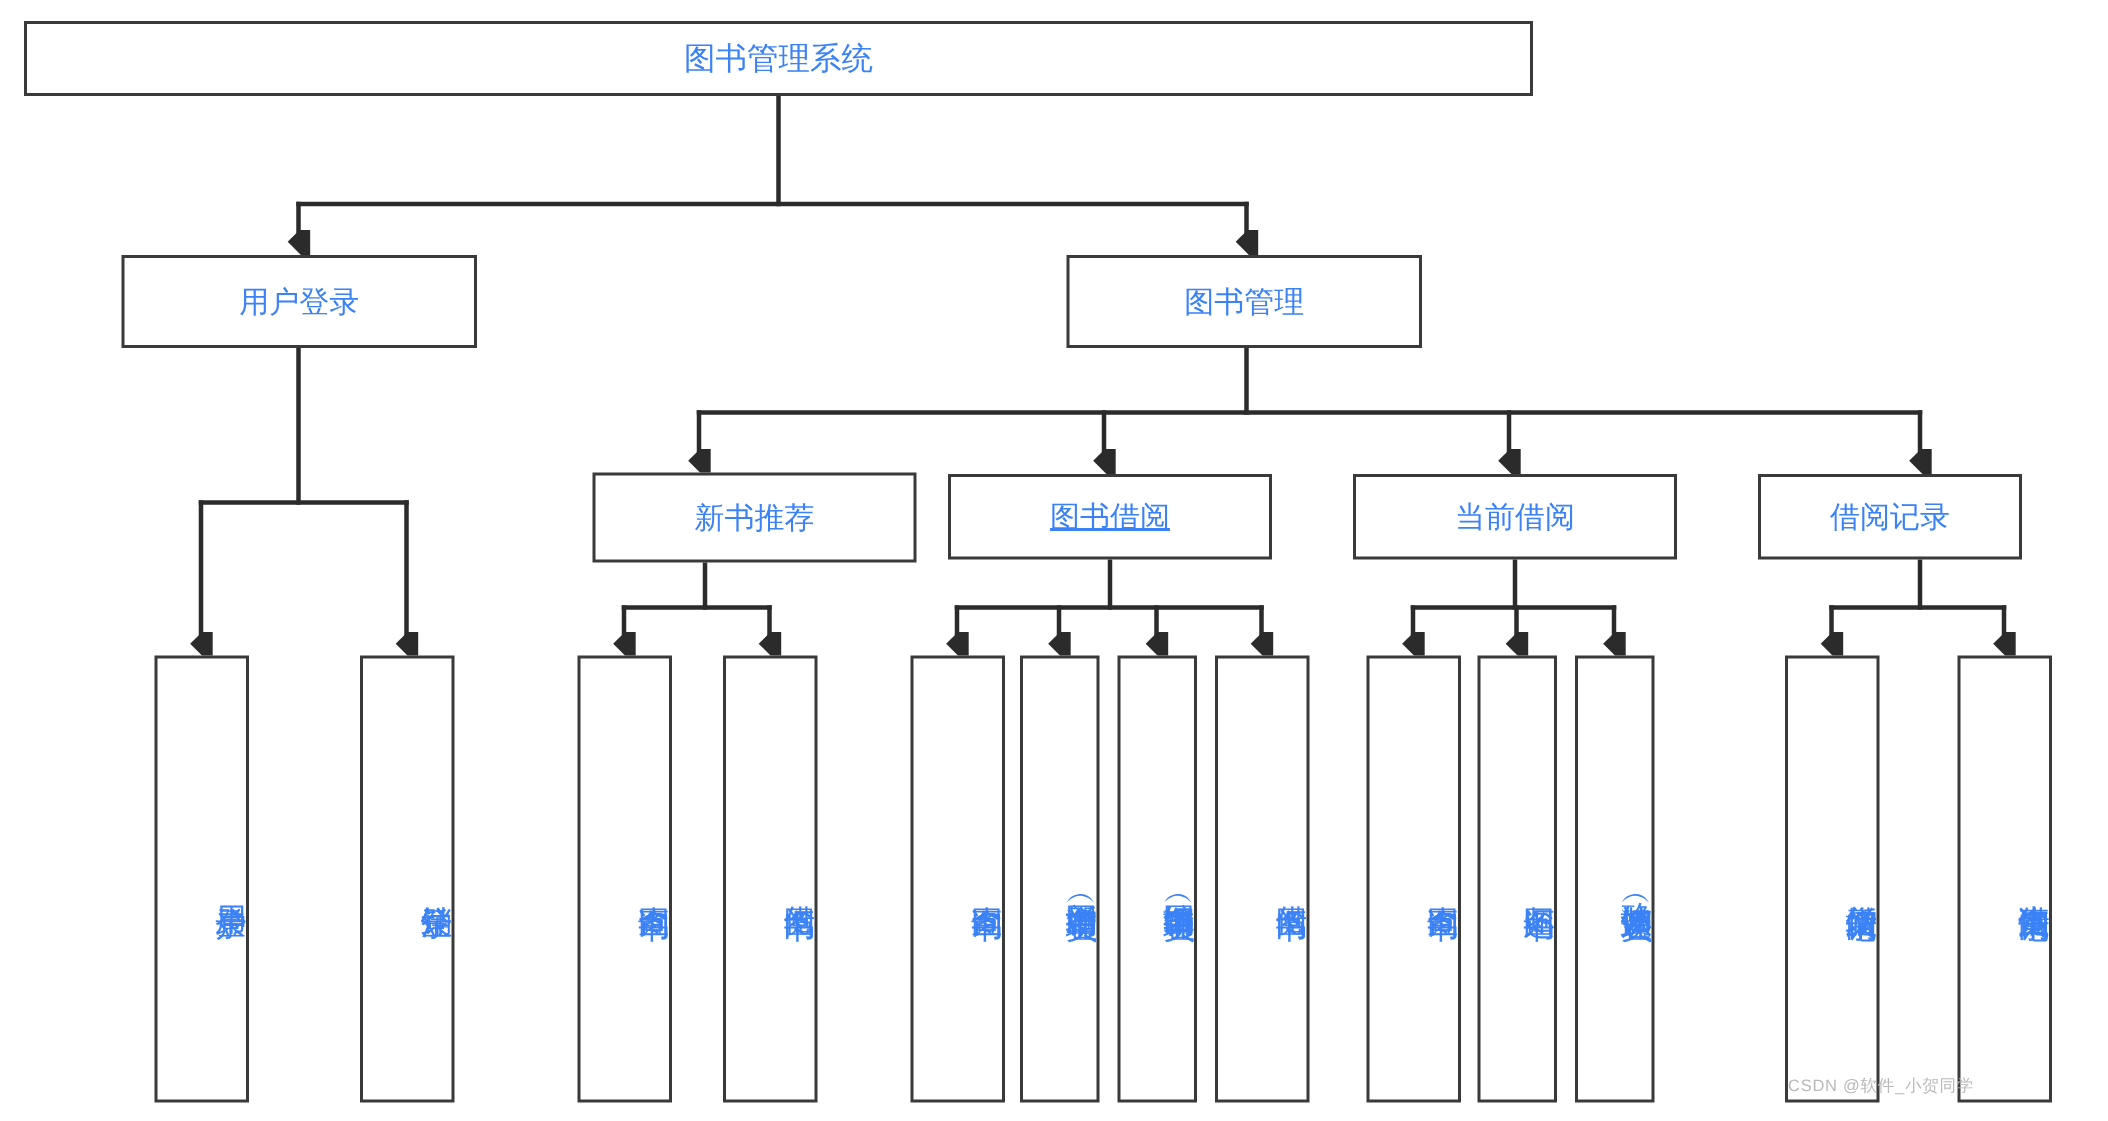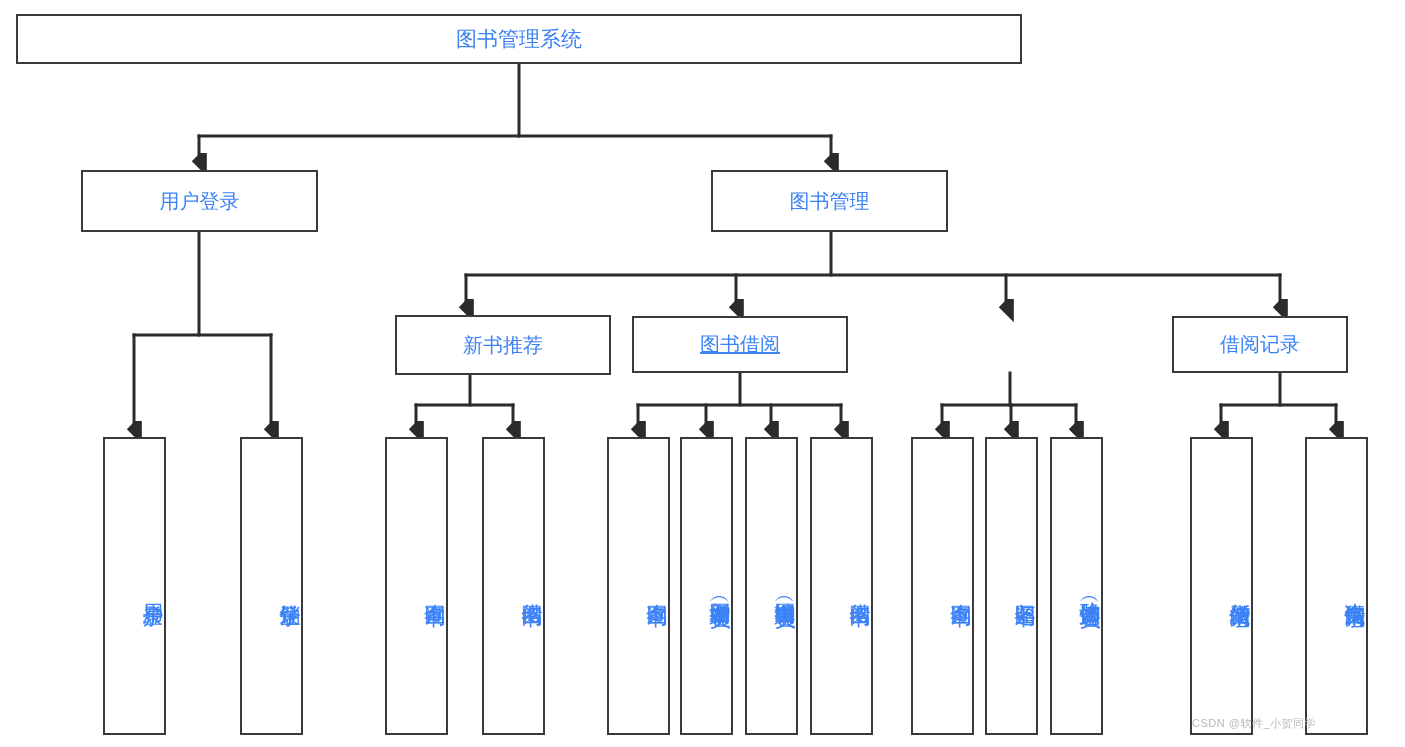--- a/index.html
+++ b/index.html
@@ -137,20 +137,23 @@
   <div class="node level2" style="left:711px; top:170px; width:237px; height:62px;font-family:Liberation Mono, monospace;">
     <span>图书管理</span>
   </div>
 
   <div class="node level3" style="left:362px; top:315px; width:216px; height:60px;margin-left:33px;">
     <span>新书推荐</span>
   </div>
   <div class="node level3" style="left:632px; top:316px; width:216px; height:57px;text-decoration:underline;">
     <span>图书借阅</span>
   </div>
+  <div class="node level3" style="left:902px; top:316px; width:216px; height:57px;">
+    <span>当前借阅</span>
+  </div>
   <div class="node level3" style="left:1172px; top:316px; width:176px; height:57px;">
     <span>借阅记录</span>
   </div>
 
   <div class="node leaf" style="left:103px; top:437px; width:63px; height:298px;">
     <span class="vtext">用户登录</span>
   </div>
   <div class="node leaf" style="left:240px; top:437px; width:63px; height:298px;">
     <span class="vtext">注销登录</span>
   </div>

